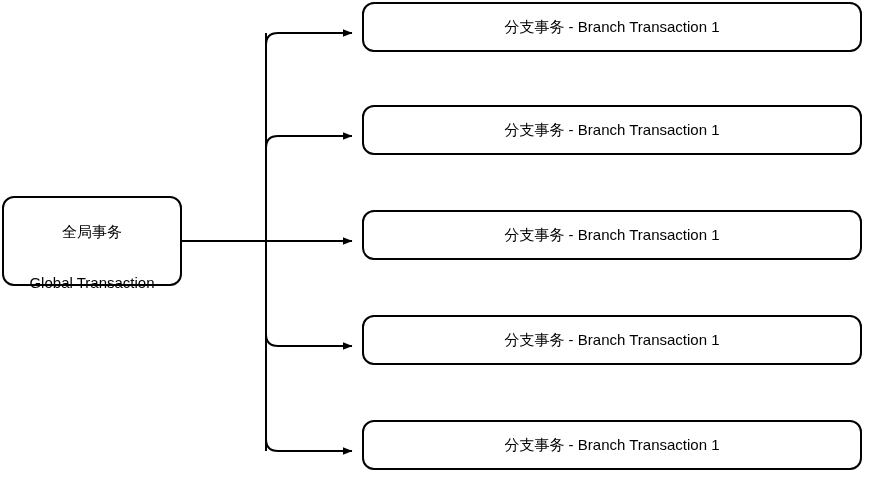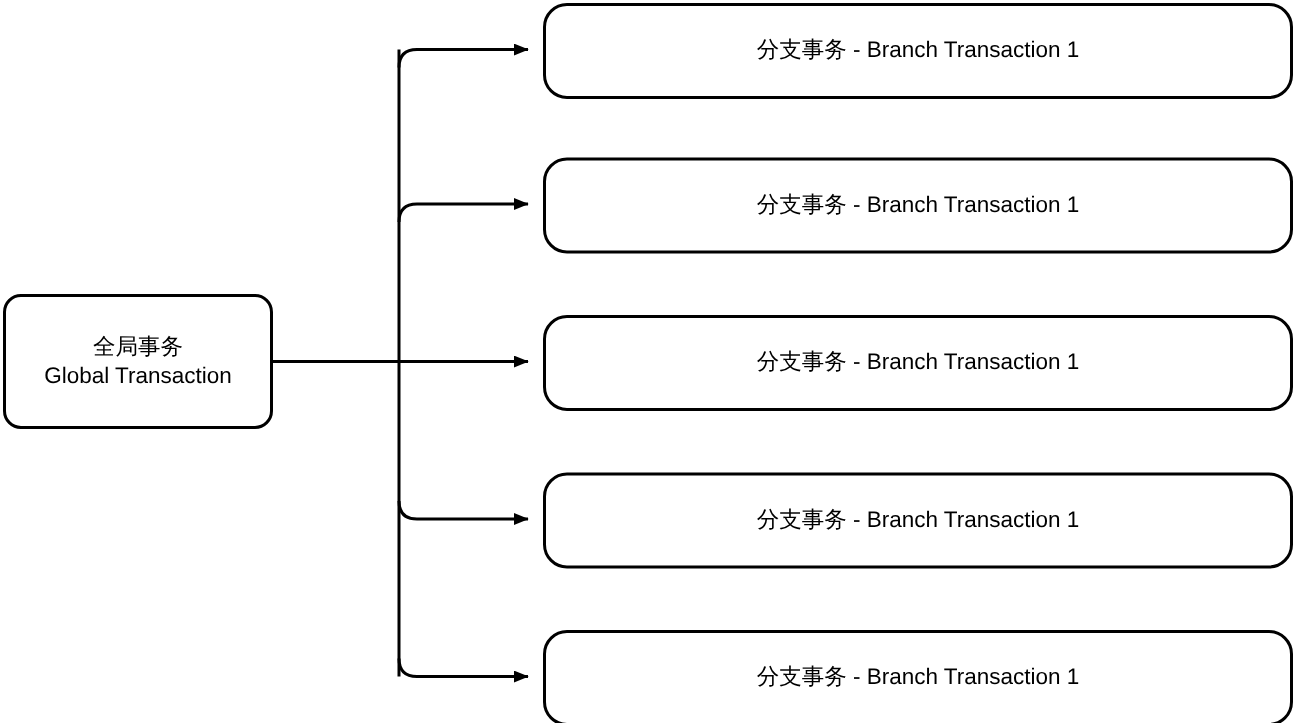--- a/index.html
+++ b/index.html
@@ -46,26 +46,26 @@
     line-height: 1.28;
   }
   #node-global {
     left: 2px;
     top: 196px;
     width: 180px;
     height: 90px;
   }
   #node-global .node-line {
     font-size: 15px;
+    margin-top: 32px;
   }
   .branch-node {
     left: 362px;
     width: 500px;
-    height: 64px;
-    border-radius: 16px;
+    height: 50px;
   }
   .branch-node .node-line {
     font-size: 15px;
   }
   #node-branch-0 { top: 2px; }
   #node-branch-1 { top: 105px; }
   #node-branch-2 { top: 210px; }
   #node-branch-3 { top: 315px; }
   #node-branch-4 { top: 420px; }
   #watermark {

